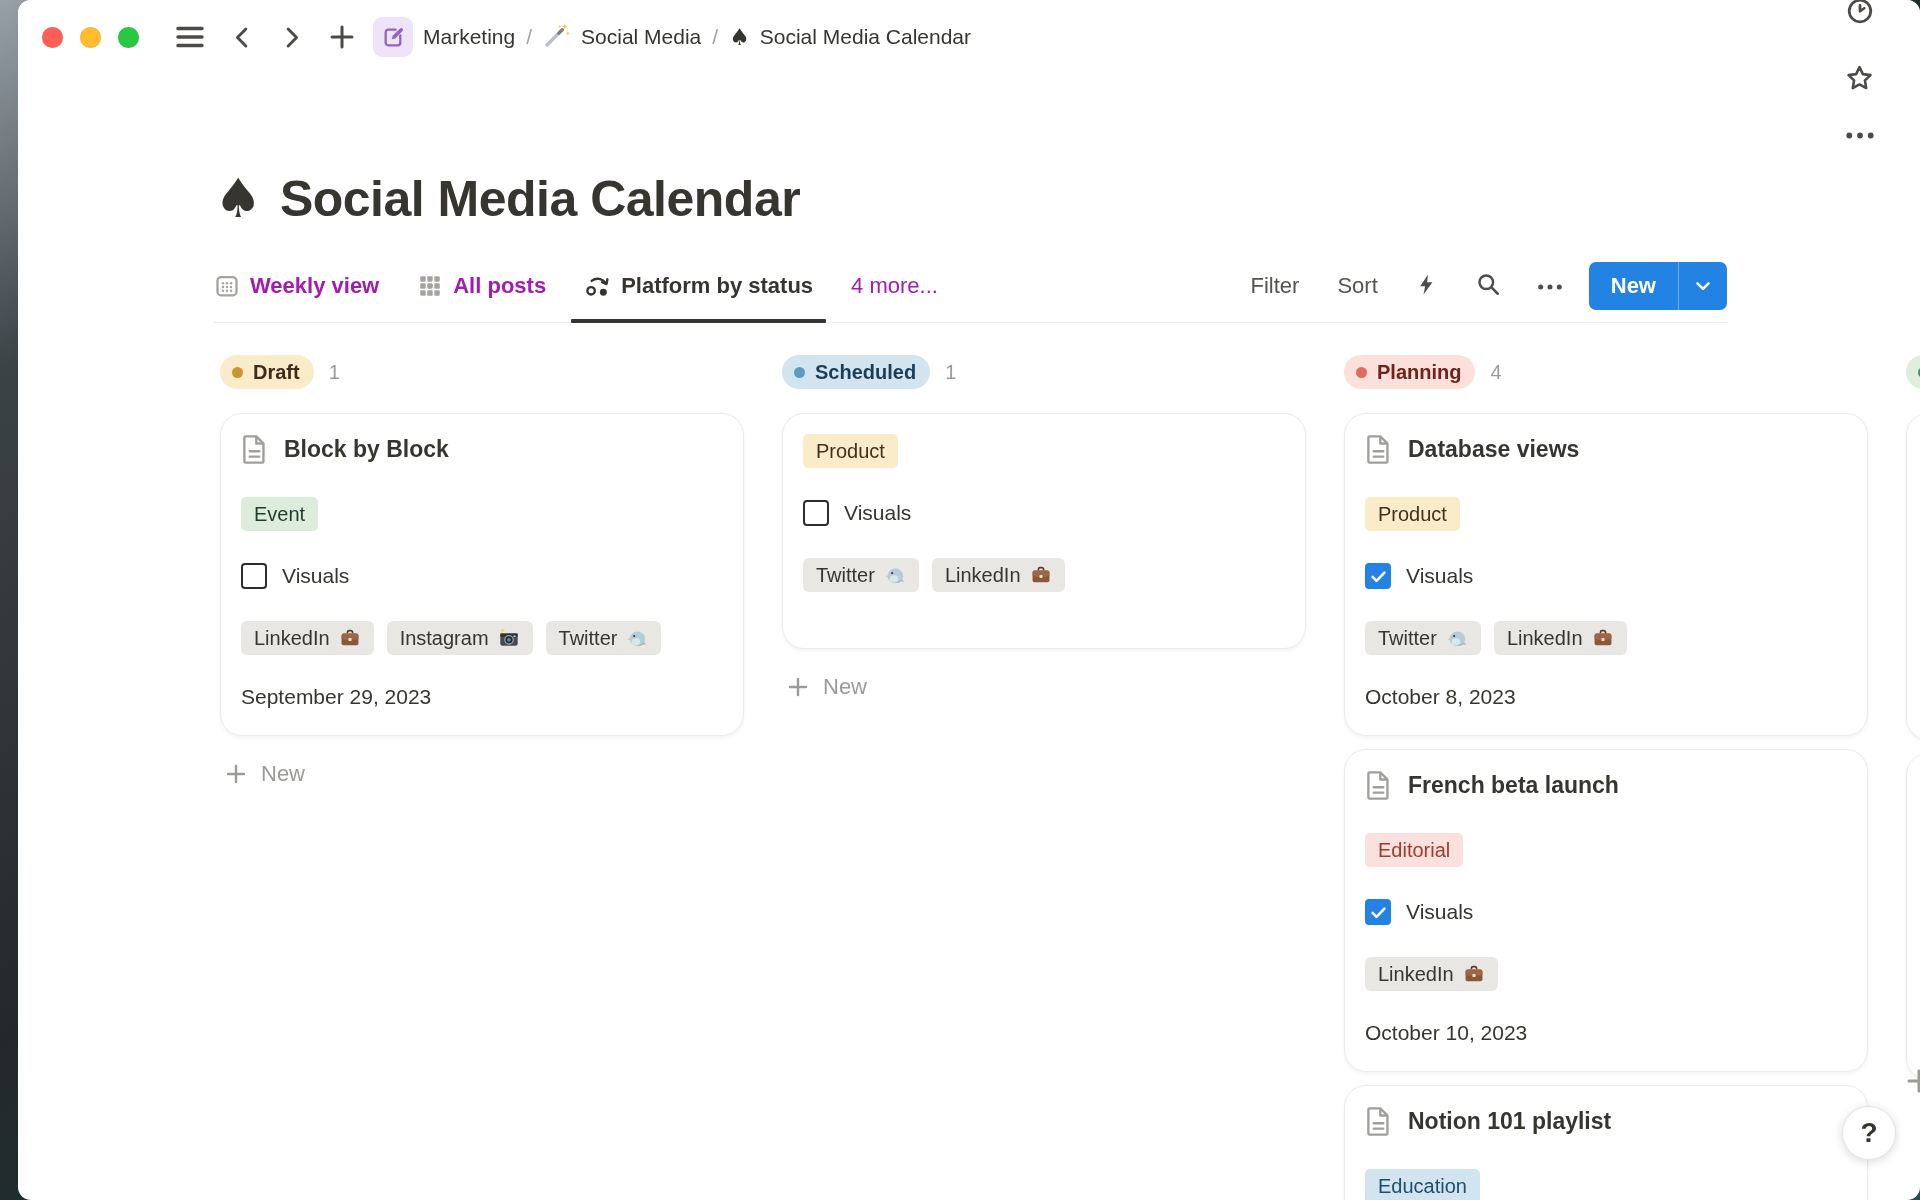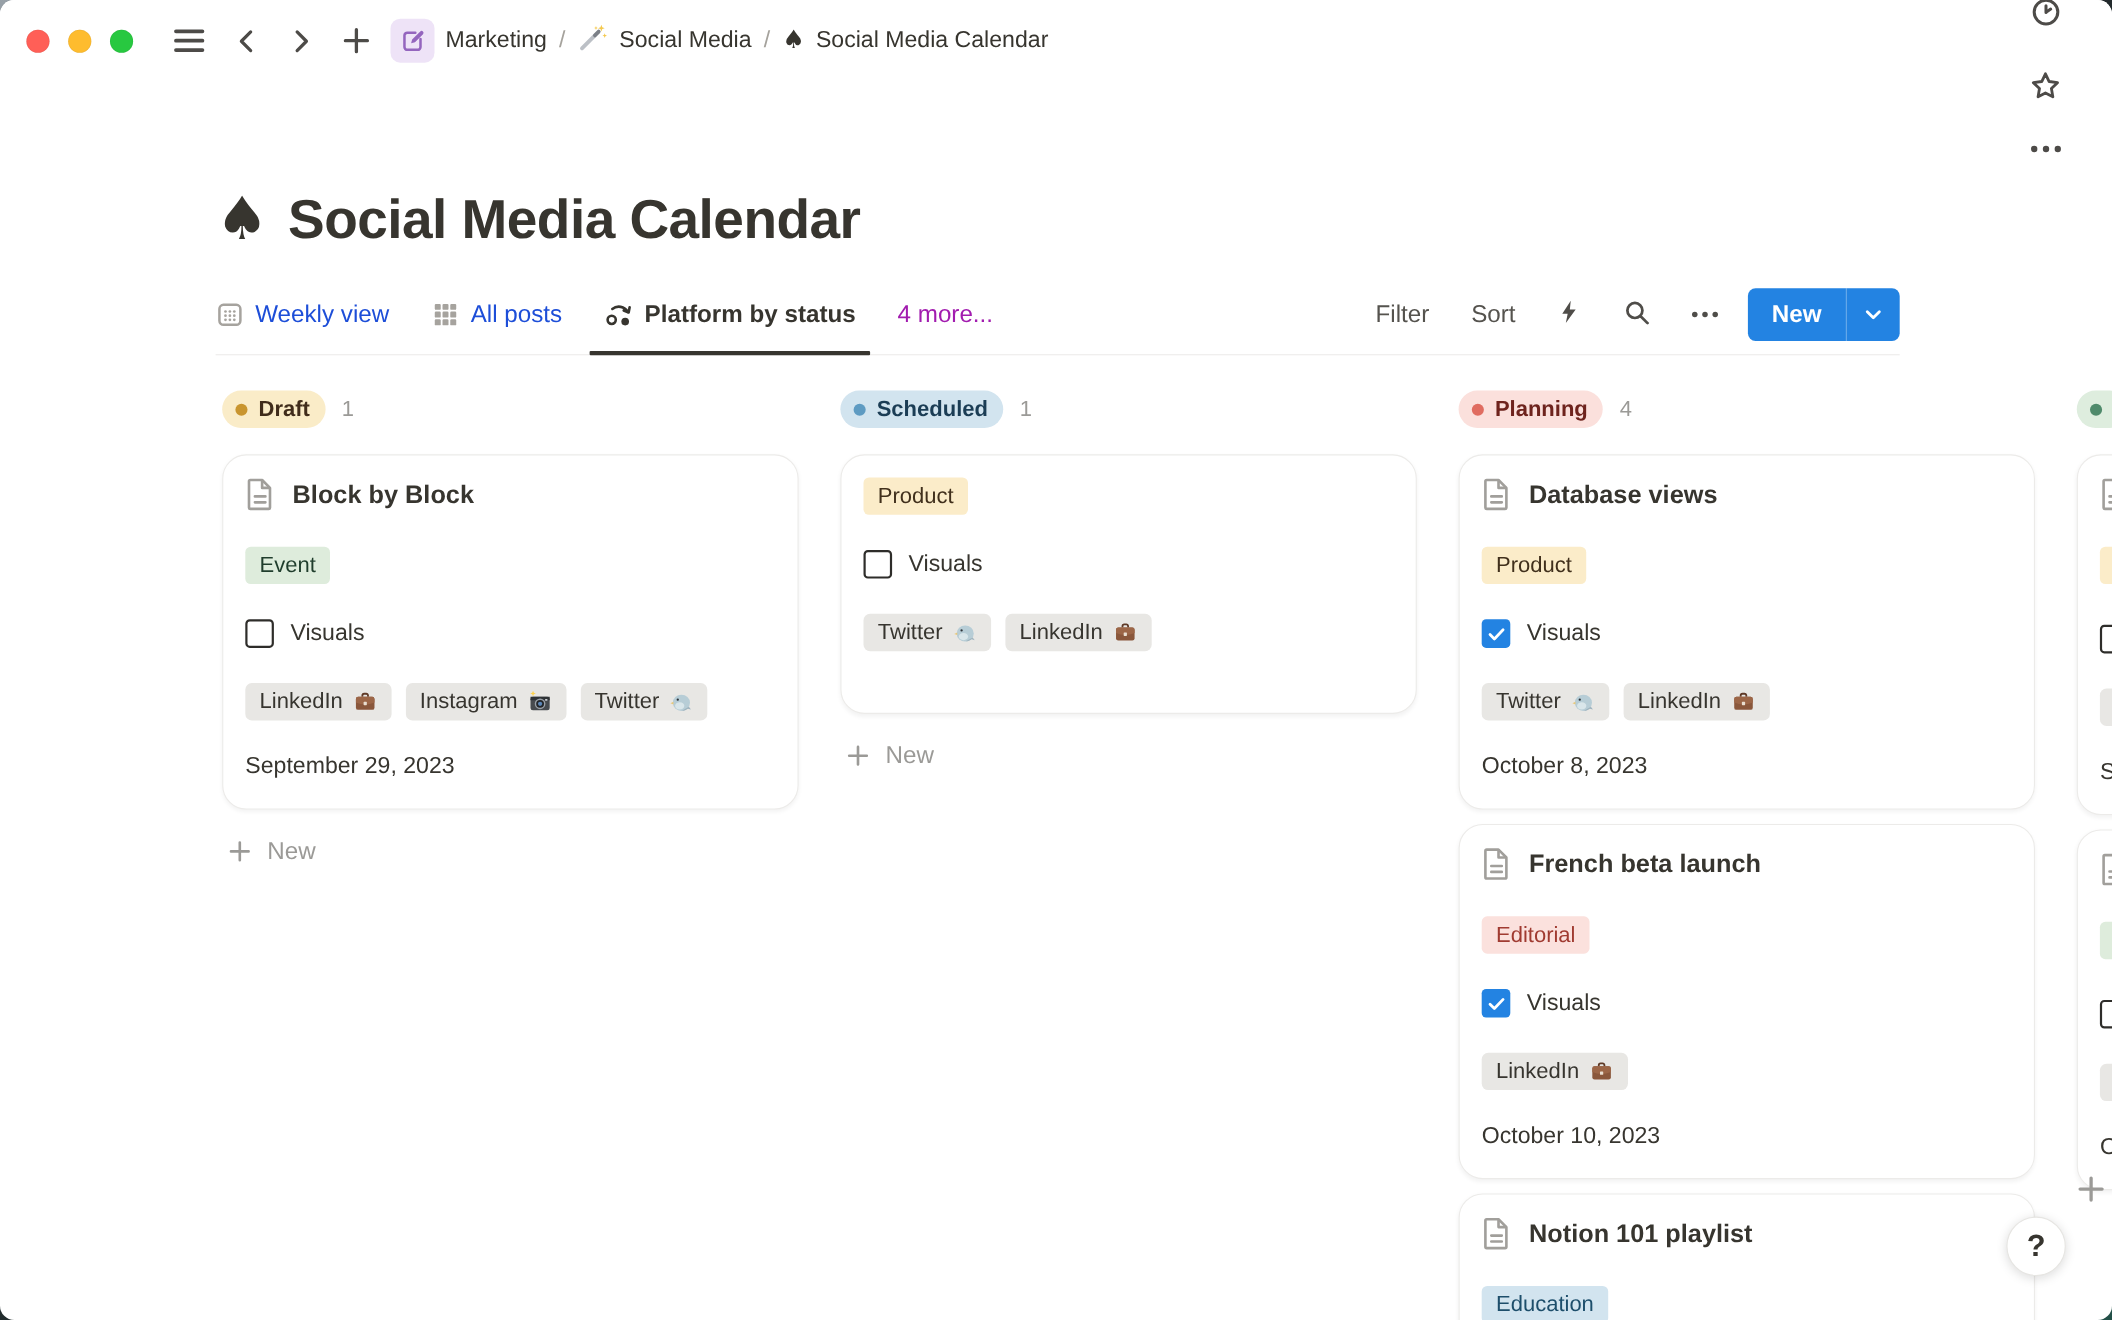--- a/index.html
+++ b/index.html
@@ -1,19 +1,19 @@
 <!DOCTYPE html>
 <html><head>
 <meta charset="utf-8">
 <style>
   html,body{margin:0;padding:0;}
   body{width:1920px;height:1200px;font-family:"Liberation Sans","DejaVu Sans",sans-serif;}
   .desktop{position:relative;width:1920px;height:1200px;
     background:linear-gradient(150deg,#98a1a8 0%,#3c4347 16%,#23282b 45%,#1d3b37 75%,#235048 100%);}
-  .window{position:absolute;inset:0;background:#fff;border-radius:13px;overflow:hidden;color:#37352F;}
+  .window{position:absolute;inset:0;background:#fff;border-radius:13px;overflow:hidden;color:#37352F;margin-left:18px;}
 
   
   .titlebar{position:absolute;top:0;left:0;right:0;height:74px;display:flex;align-items:center;background:#fff;}
   .traffic{display:flex;gap:17px;margin-left:24px;}
   .light{width:21px;height:21px;border-radius:50%;box-shadow:inset 0 0 1px rgba(0,0,0,.2);}
   .light-red{background:#FF5F57;} .light-yellow{background:#FEBC2E;} .light-green{background:#28C840;}
   .icon-btn{display:flex;align-items:center;justify-content:center;border:none;background:none;padding:0;color:#4D4B48;cursor:pointer;}
   .nav-cluster{display:flex;align-items:center;gap:22px;margin-left:34px;}
   .breadcrumb{display:flex;align-items:center;gap:11px;margin-left:16px;font-size:21px;color:#37352F;}
   .crumb{display:flex;align-items:center;gap:10px;cursor:pointer;}
@@ -22,21 +22,21 @@
   .crumb-emoji{font-family:"DejaVu Sans",sans-serif;font-size:23px;line-height:1;}
   .tb-right{margin-left:auto;display:flex;align-items:center;gap:37px;margin-right:32px;flex-direction:column;}
   .share-label{font-size:21px;}
 
   
   .page-title{position:absolute;left:196px;top:136px;display:flex;align-items:center;gap:18px;font-size:50px;font-weight:700;letter-spacing:-.5px;}
   .title-spade{font-family:"DejaVu Sans",sans-serif;font-size:54px;line-height:1;}
 
   
   .viewbar{position:absolute;left:196px;right:193px;top:250px;height:72px;display:flex;align-items:center;border-bottom:1px solid #EDECEA;}
-  .tab{display:flex;align-items:center;gap:10px;height:100%;position:relative;font-size:22px;font-weight:400;color:#1d4ed8;margin-right:38px;cursor:pointer;}
+  .tab{display:flex;align-items:center;gap:10px;height:100%;position:relative;font-size:22px;font-weight:700;color:#a21caf;margin-right:38px;cursor:pointer;}
   .tab svg{color:#A6A39E;}
   .tab.active{color:#37352F;font-weight:600;}
   .tab.active svg{color:#37352F;}
   .tab.active::after{content:"";position:absolute;left:-13px;right:-13px;bottom:-1px;height:4px;background:#37352F;border-radius:1px;}
   .more{font-size:22px;color:#a21caf;cursor:pointer;}
   .vb-spacer{flex:1;}
   .vb-text{font-size:22px;color:#55534E;margin-left:38px;cursor:pointer;}
   .vb-icon{margin-left:36px;color:#4F4D49;}
   .new-btn{margin-left:26px;height:48px;background:#2383E2;border-radius:7px;display:flex;align-items:center;color:#fff;font-size:22px;font-weight:600;cursor:pointer;border:none;padding:0;}
   .new-main{padding:0 22px;}

